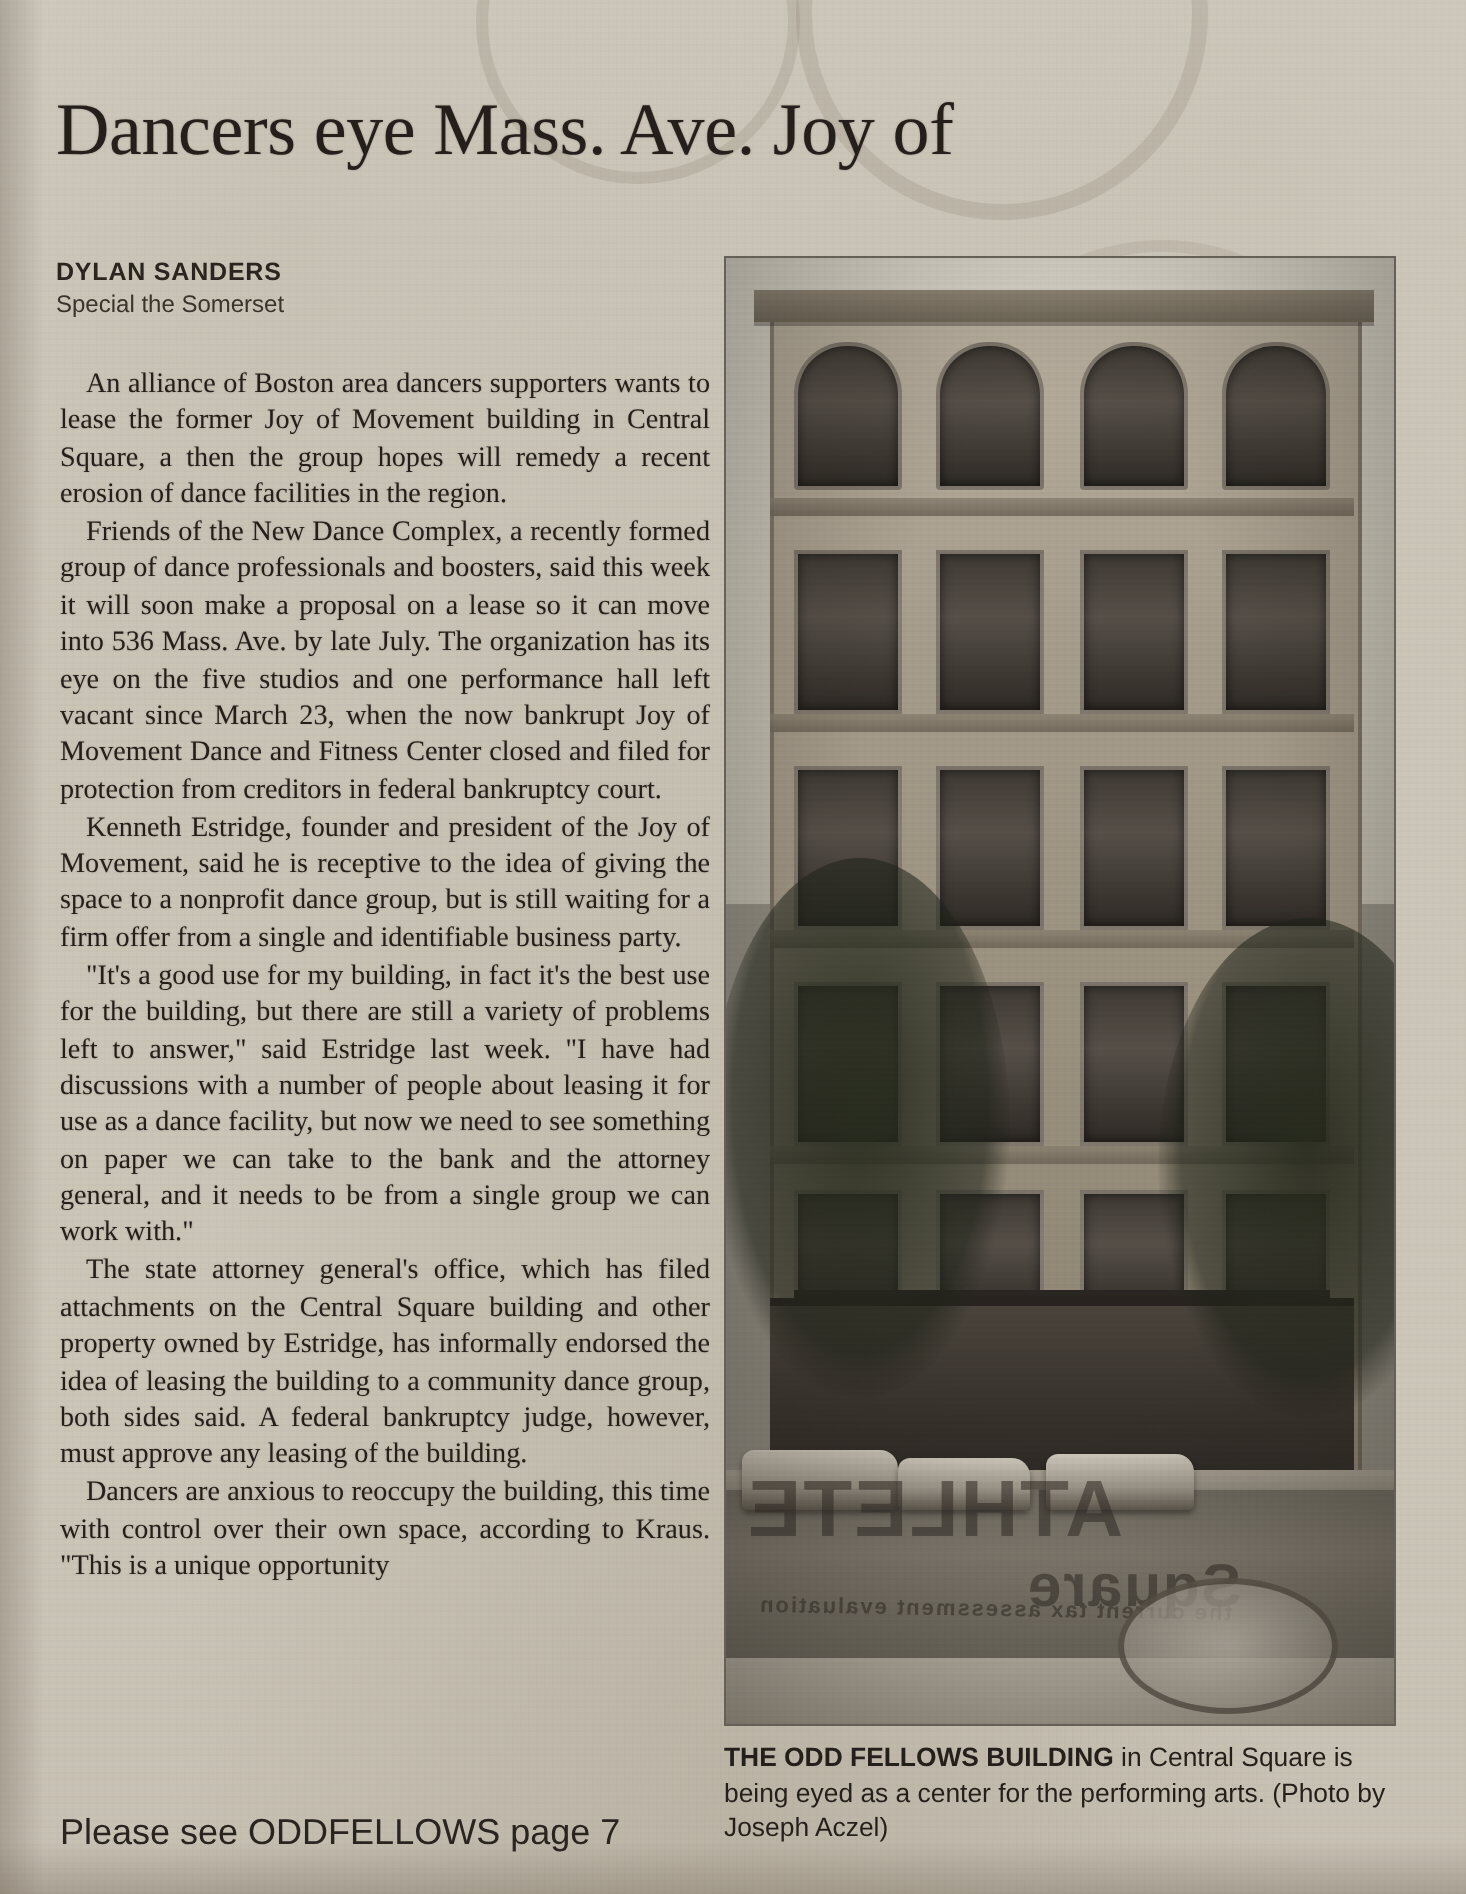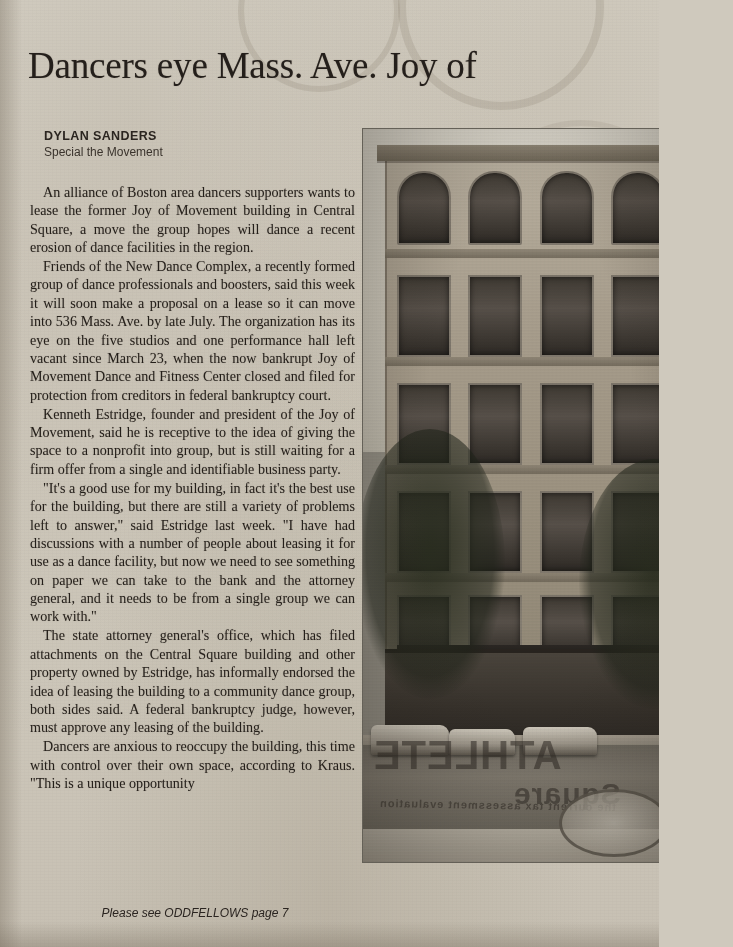--- a/index.html
+++ b/index.html
@@ -9,21 +9,21 @@
   body {
     width: 733px;
     height: 947px;
     background: #cfc9bd;
     font-family: "Liberation Serif", serif;
     overflow: hidden;
   }
   
   #page {
     position: relative;
-    width: 659px;
+    width: 733px;
     height: 947px;
     background:
       radial-gradient(ellipse at 20% 12%, rgba(150,140,120,0.20), rgba(0,0,0,0) 55%),
       radial-gradient(ellipse at 85% 8%, rgba(160,150,130,0.22), rgba(0,0,0,0) 50%),
       radial-gradient(ellipse at 50% 95%, rgba(150,140,120,0.25), rgba(0,0,0,0) 55%),
       linear-gradient(180deg, #d8d3c8 0%, #d2ccc0 30%, #cdc7ba 70%, #c7c0b3 100%);
     overflow: hidden;
   }
   #grain {
     position: absolute;
@@ -59,21 +59,21 @@
     letter-spacing: -0.2px;
     font-weight: 400;
     text-shadow: 0 0 1px rgba(60,50,40,0.35);
   }
   #headline .l { display: block; white-space: nowrap; }
   #headline .l2 { margin-top: -2px; }
 
   
   #byline {
     position: absolute;
-    left: 44px;
+    left: 28px;
     top: 129px;
     width: 300px;
   }
   #byline .author {
     font-family: "Liberation Sans", sans-serif;
     font-size: 12.5px;
     font-weight: bold;
     letter-spacing: 0.4px;
     color: #2b2520;
   }
@@ -102,25 +102,23 @@
     text-indent: 13px;
   }
   #story p.first { text-indent: 13px; }
 
   
   #jumpline {
     position: absolute;
     left: 30px;
     top: 906px;
     width: 330px;
-    text-align: center;
-    font-family: "Liberation Sans", sans-serif;
-    font-size: 12px;
+    font-family: "Liberation Sans", sans-serif;
+    font-size: 18px;
     color: #2a2420;
-    font-style: italic;
   }
 
   
   #photo-block {
     position: absolute;
     left: 362px;
     top: 128px;
     width: 336px;
   }
   #photo {
@@ -267,27 +265,27 @@
   <div class="stamp s1"></div>
   <div class="stamp s2"></div>
   <div class="stamp s3"></div>
 
   <h1 id="headline">
     <span class="l l1">Dancers eye Mass. Ave. Joy of</span>
   </h1>
 
   <div id="byline">
     <div class="author">DYLAN SANDERS</div>
-    <div class="sub">Special the Movement</div>
+    <div class="sub">Special the Somerset</div>
   </div>
 
   <div id="story">
-    <p class="first">An alliance of Boston area dancers supporters wants to lease the former Joy of Movement building in Central Square, a move the group hopes will dance a recent erosion of dance facilities in the region.</p>
+    <p class="first">An alliance of Boston area dancers supporters wants to lease the former Joy of Movement building in Central Square, a then the group hopes will remedy a recent erosion of dance facilities in the region.</p>
     <p>Friends of the New Dance Complex, a recently formed group of dance professionals and boosters, said this week it will soon make a proposal on a lease so it can move into 536 Mass. Ave. by late July. The organization has its eye on the five studios and one performance hall left vacant since March 23, when the now bankrupt Joy of Movement Dance and Fitness Center closed and filed for protection from creditors in federal bankruptcy court.</p>
-    <p>Kenneth Estridge, founder and president of the Joy of Movement, said he is receptive to the idea of giving the space to a nonprofit into group, but is still waiting for a firm offer from a single and identifiable business party.</p>
+    <p>Kenneth Estridge, founder and president of the Joy of Movement, said he is receptive to the idea of giving the space to a nonprofit dance group, but is still waiting for a firm offer from a single and identifiable business party.</p>
     <p>"It's a good use for my building, in fact it's the best use for the building, but there are still a variety of problems left to answer," said Estridge last week. "I have had discussions with a number of people about leasing it for use as a dance facility, but now we need to see something on paper we can take to the bank and the attorney general, and it needs to be from a single group we can work with."</p>
     <p>The state attorney general's office, which has filed attachments on the Central Square building and other property owned by Estridge, has informally endorsed the idea of leasing the building to a community dance group, both sides said. A federal bankruptcy judge, however, must approve any leasing of the building.</p>
     <p>Dancers are anxious to reoccupy the building, this time with control over their own space, according to Kraus. "This is a unique opportunity</p>
   </div>
 
   <div id="jumpline">Please see ODDFELLOWS page  7</div>
 
   <div id="photo-block">
     <div id="photo">
       <div class="sky"></div>
@@ -346,18 +344,21 @@
       <div class="lower"></div>
       <div class="ghost-text g1">ATHLETE</div>
       <div class="ghost-text g2">Square</div>
       <div class="ghost-text g3">the current tax assessment evaluation</div>
       <div class="seal"></div>
 
       <div class="photo-grain"></div>
       <div class="vignette"></div>
     </div>
 
+    <div id="caption">
+      <span class="lead">THE ODD FELLOWS BUILDING</span><span> in Central Square is being eyed as a center for the performing arts. (Photo by Joseph Aczel)</span>
+    </div>
   </div>
 
   <div id="grain"></div>
   <div id="left-edge"></div>
   <div id="bottom-edge"></div>
 </div>
 
 </body></html>

